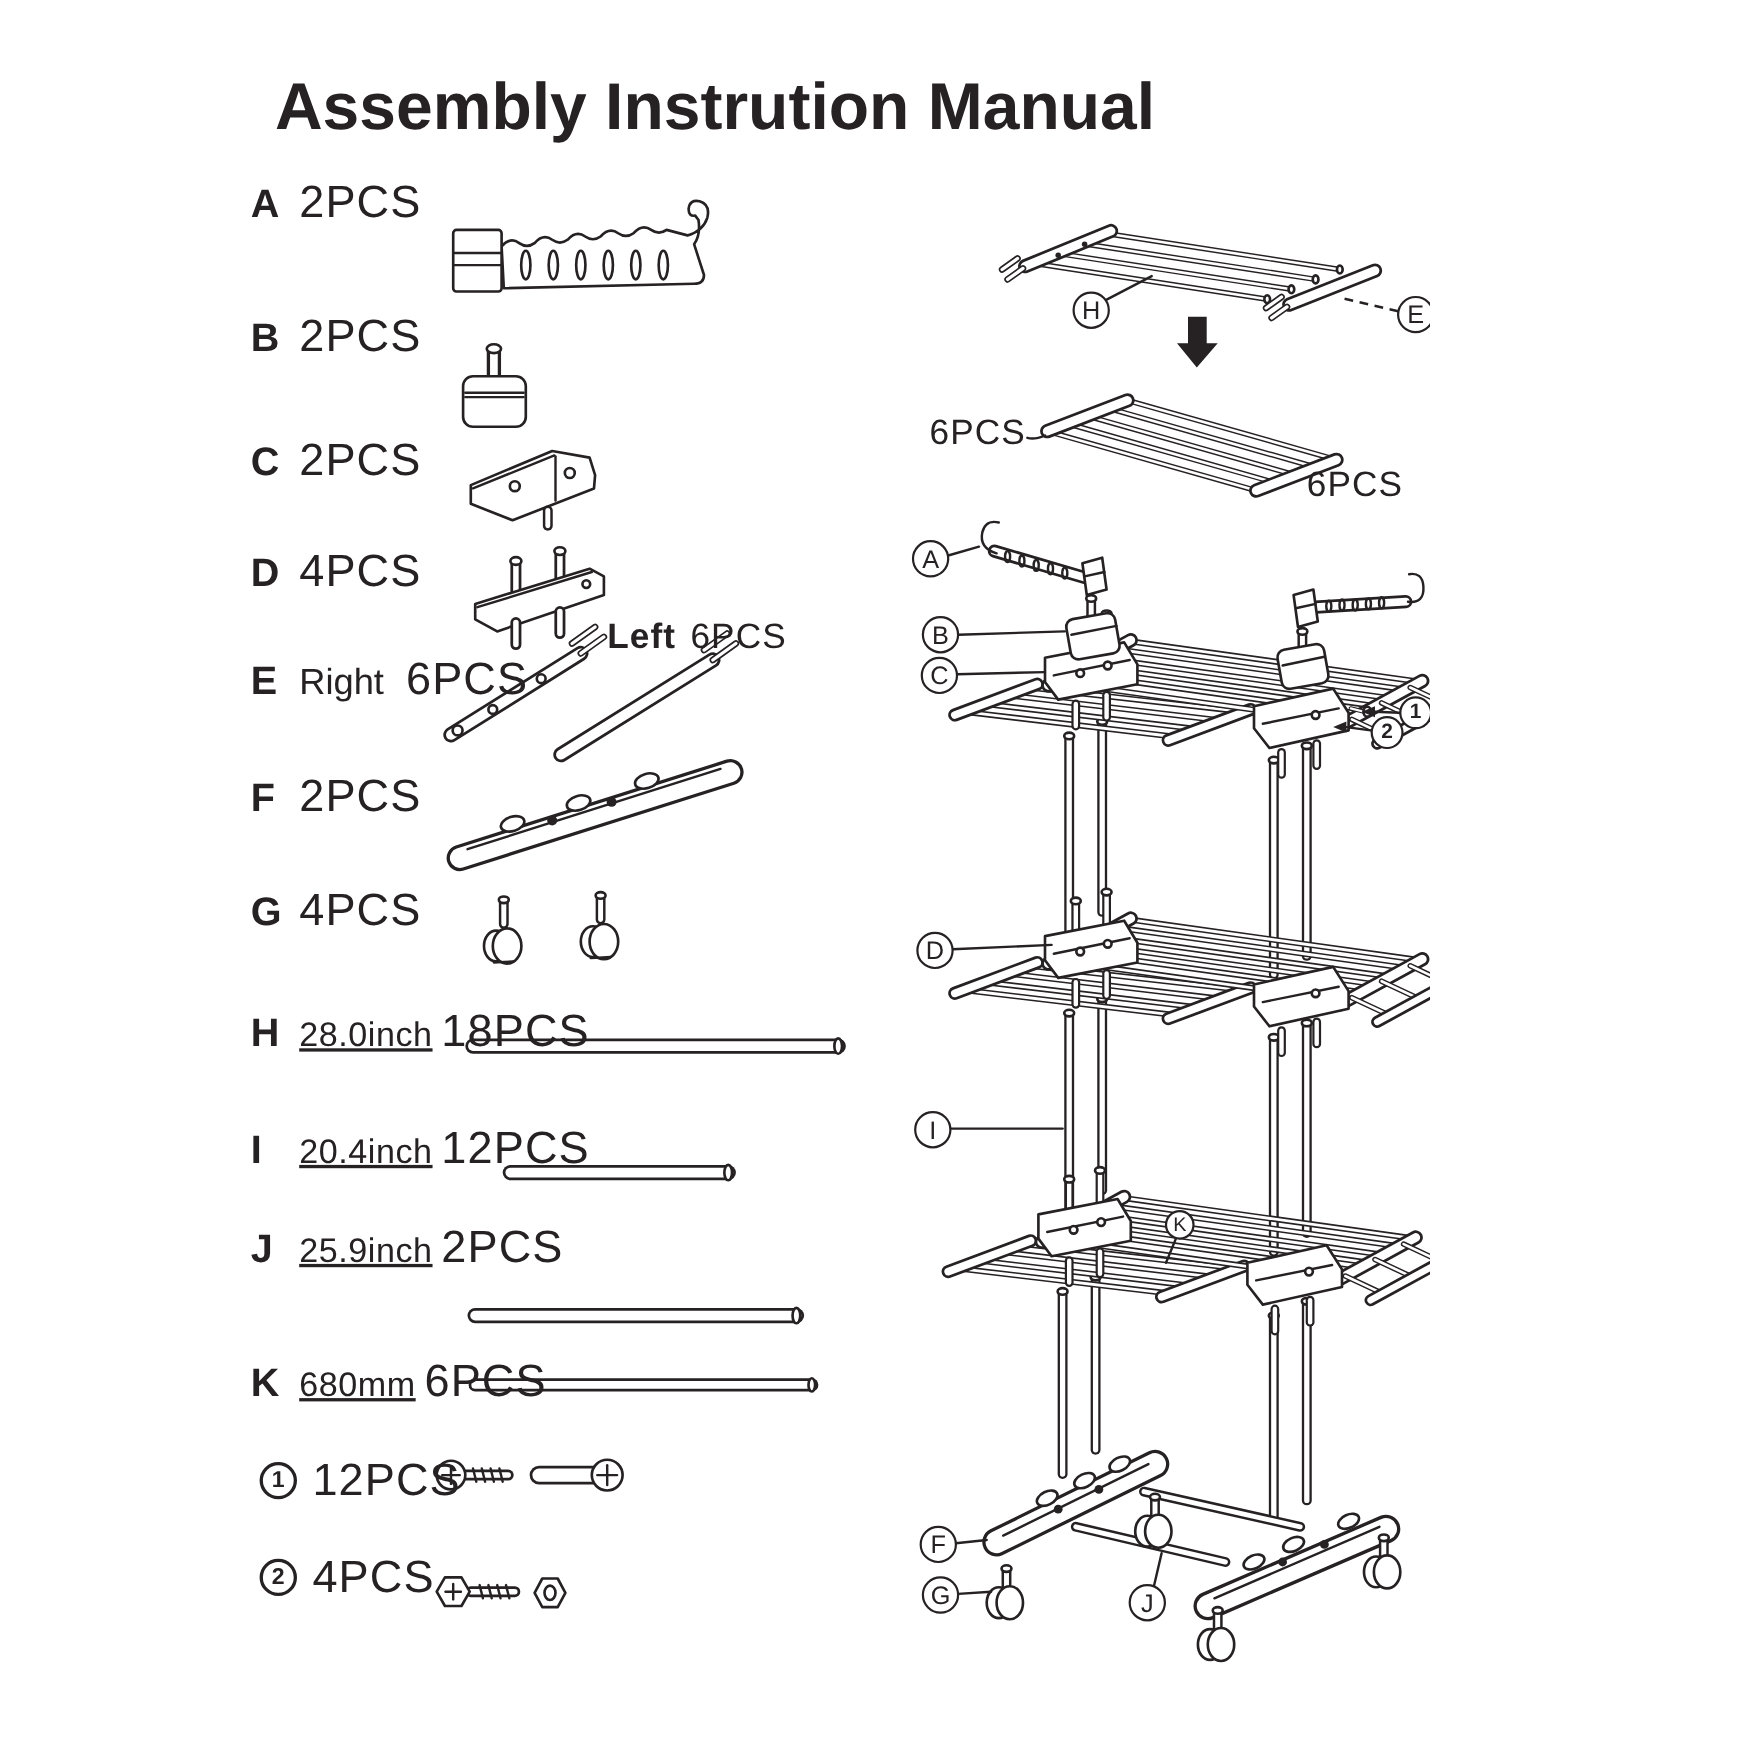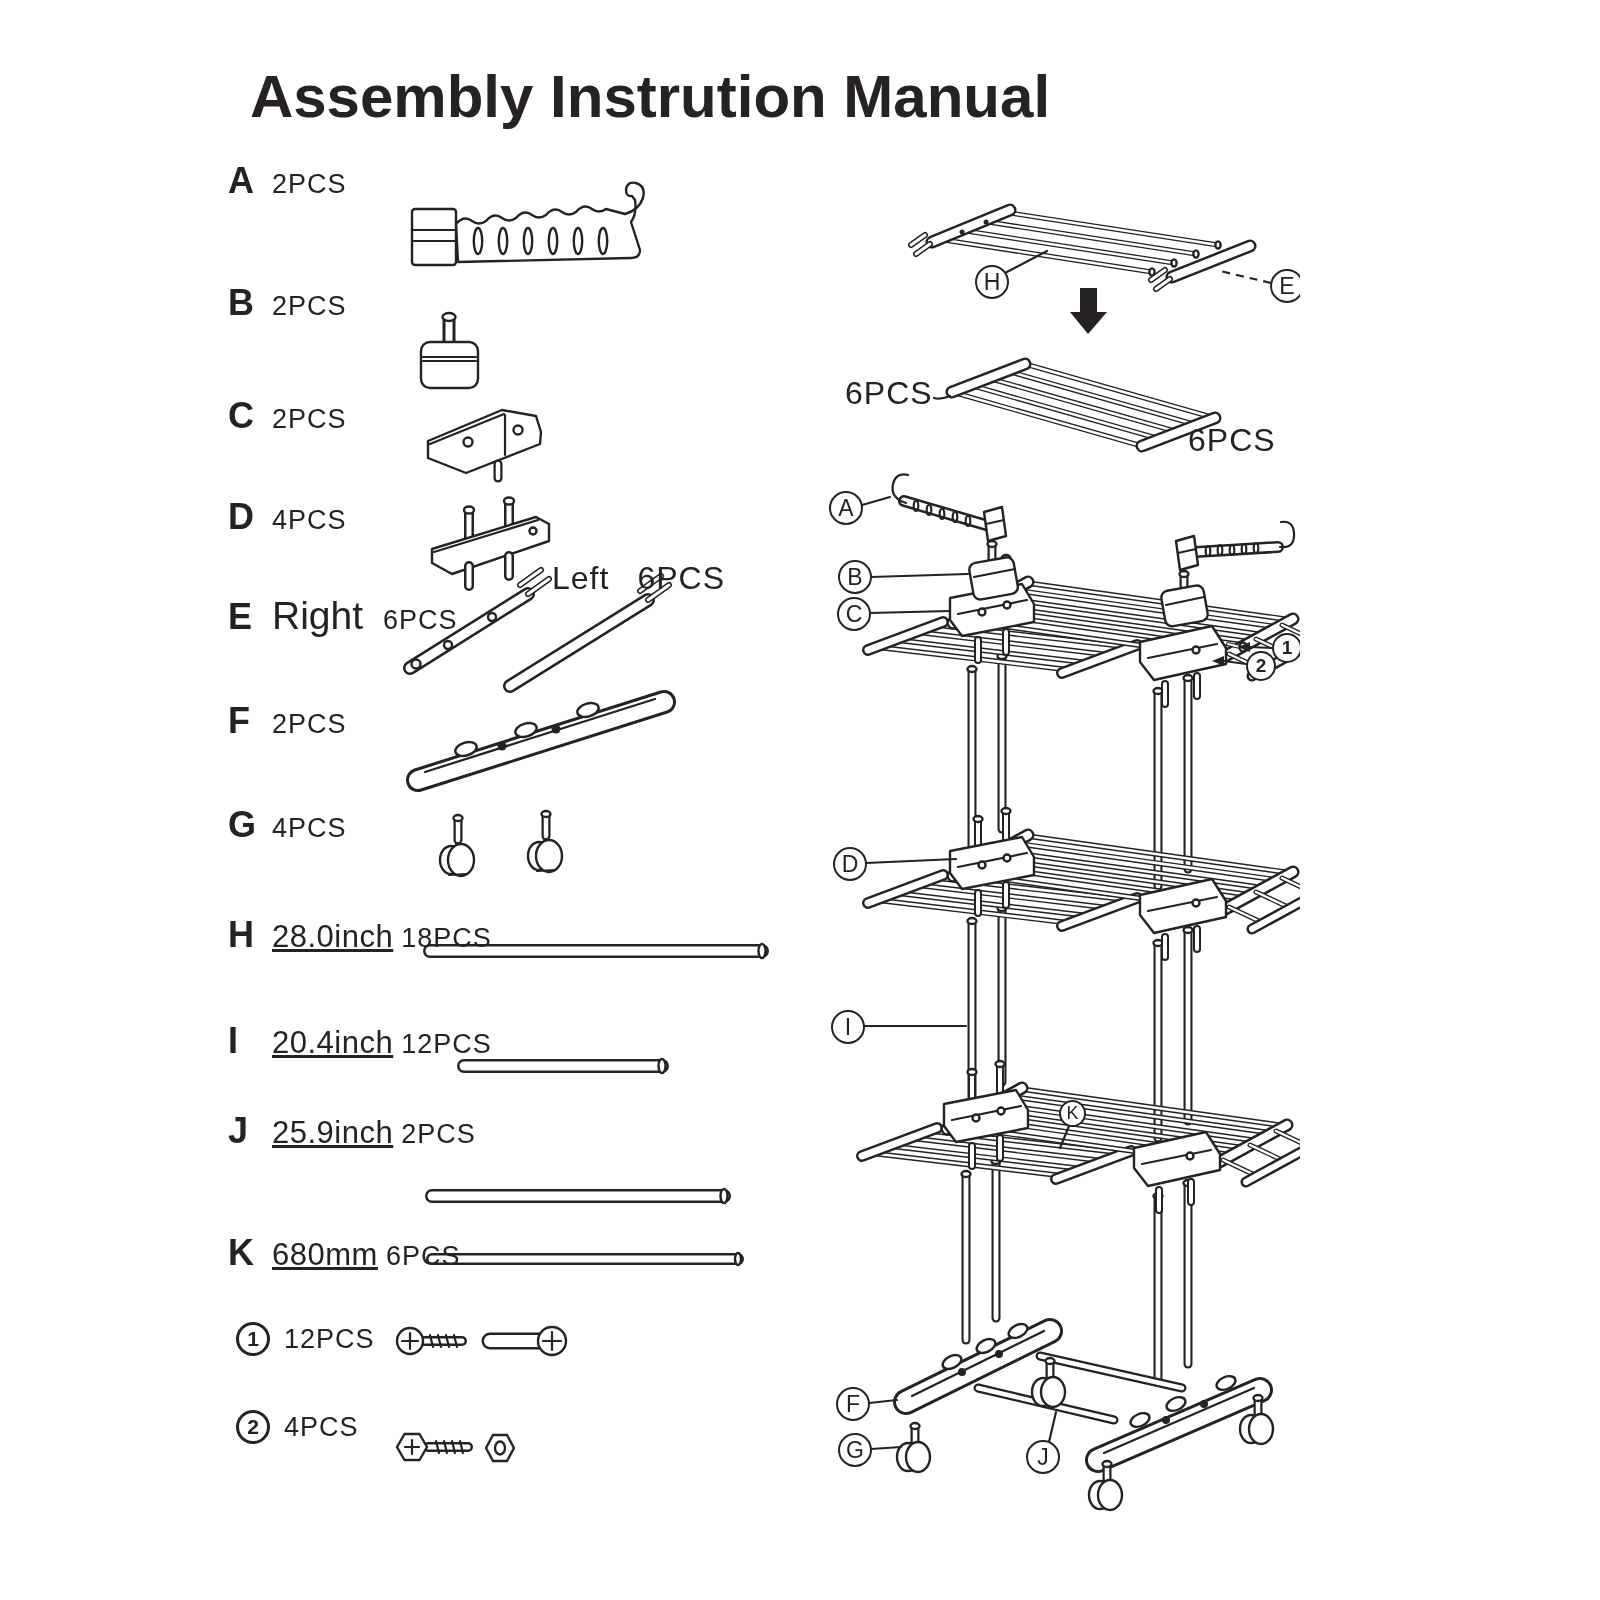--- a/index.html
+++ b/index.html
@@ -4,25 +4,25 @@
 <style>
   html,body{margin:0;padding:0;background:#ffffff;}
   .page{position:relative;width:1300px;height:1600px;background:#fff;
         font-family:"Liberation Sans",sans-serif;color:#262122;overflow:hidden;}
   .page svg{position:absolute;left:0;top:0;}
   .title{position:absolute;left:0;top:62px;width:100%;text-align:center;
          font-size:60px;font-weight:700;color:#262122;}
   .prow{position:absolute;display:flex;align-items:baseline;white-space:nowrap;}
   .prow.circ{align-items:center;}
   .pletter{font-weight:700;font-size:36px;width:44px;display:inline-block;}
-  .pqty{font-size:27px;letter-spacing:1px;}
+  .pqty{font-size:41px;letter-spacing:1px;}
   .psize{font-size:31px;margin-right:8px;letter-spacing:.5px;text-decoration:underline;}
-  .pvar{font-size:39px;margin-right:20px;}
+  .pvar{font-size:33px;margin-right:20px;}
   .flabel{position:absolute;font-size:32px;letter-spacing:1px;display:flex;}
-  .flabel .gap{margin-right:28px;}
+  .flabel .gap{margin-right:13px;font-weight:bold;}
   .circnum{width:34px;height:34px;border:3px solid #262122;border-radius:50%;
            display:inline-flex;align-items:center;justify-content:center;
            font-size:21px;font-weight:700;margin-right:14px;box-sizing:border-box;background:#fff;}
   .callout{position:absolute;width:34px;height:34px;border:2.6px solid #262122;border-radius:50%;
            display:flex;align-items:center;justify-content:center;font-size:23px;
            background:#fff;box-sizing:border-box;z-index:3;}
   .callout.sm{width:30px;height:30px;font-size:19px;font-weight:700;}
   .callout.xs{width:27px;height:27px;font-size:18px;}
   
   .bb{stroke:#262122;fill:none;stroke-linecap:round;}

